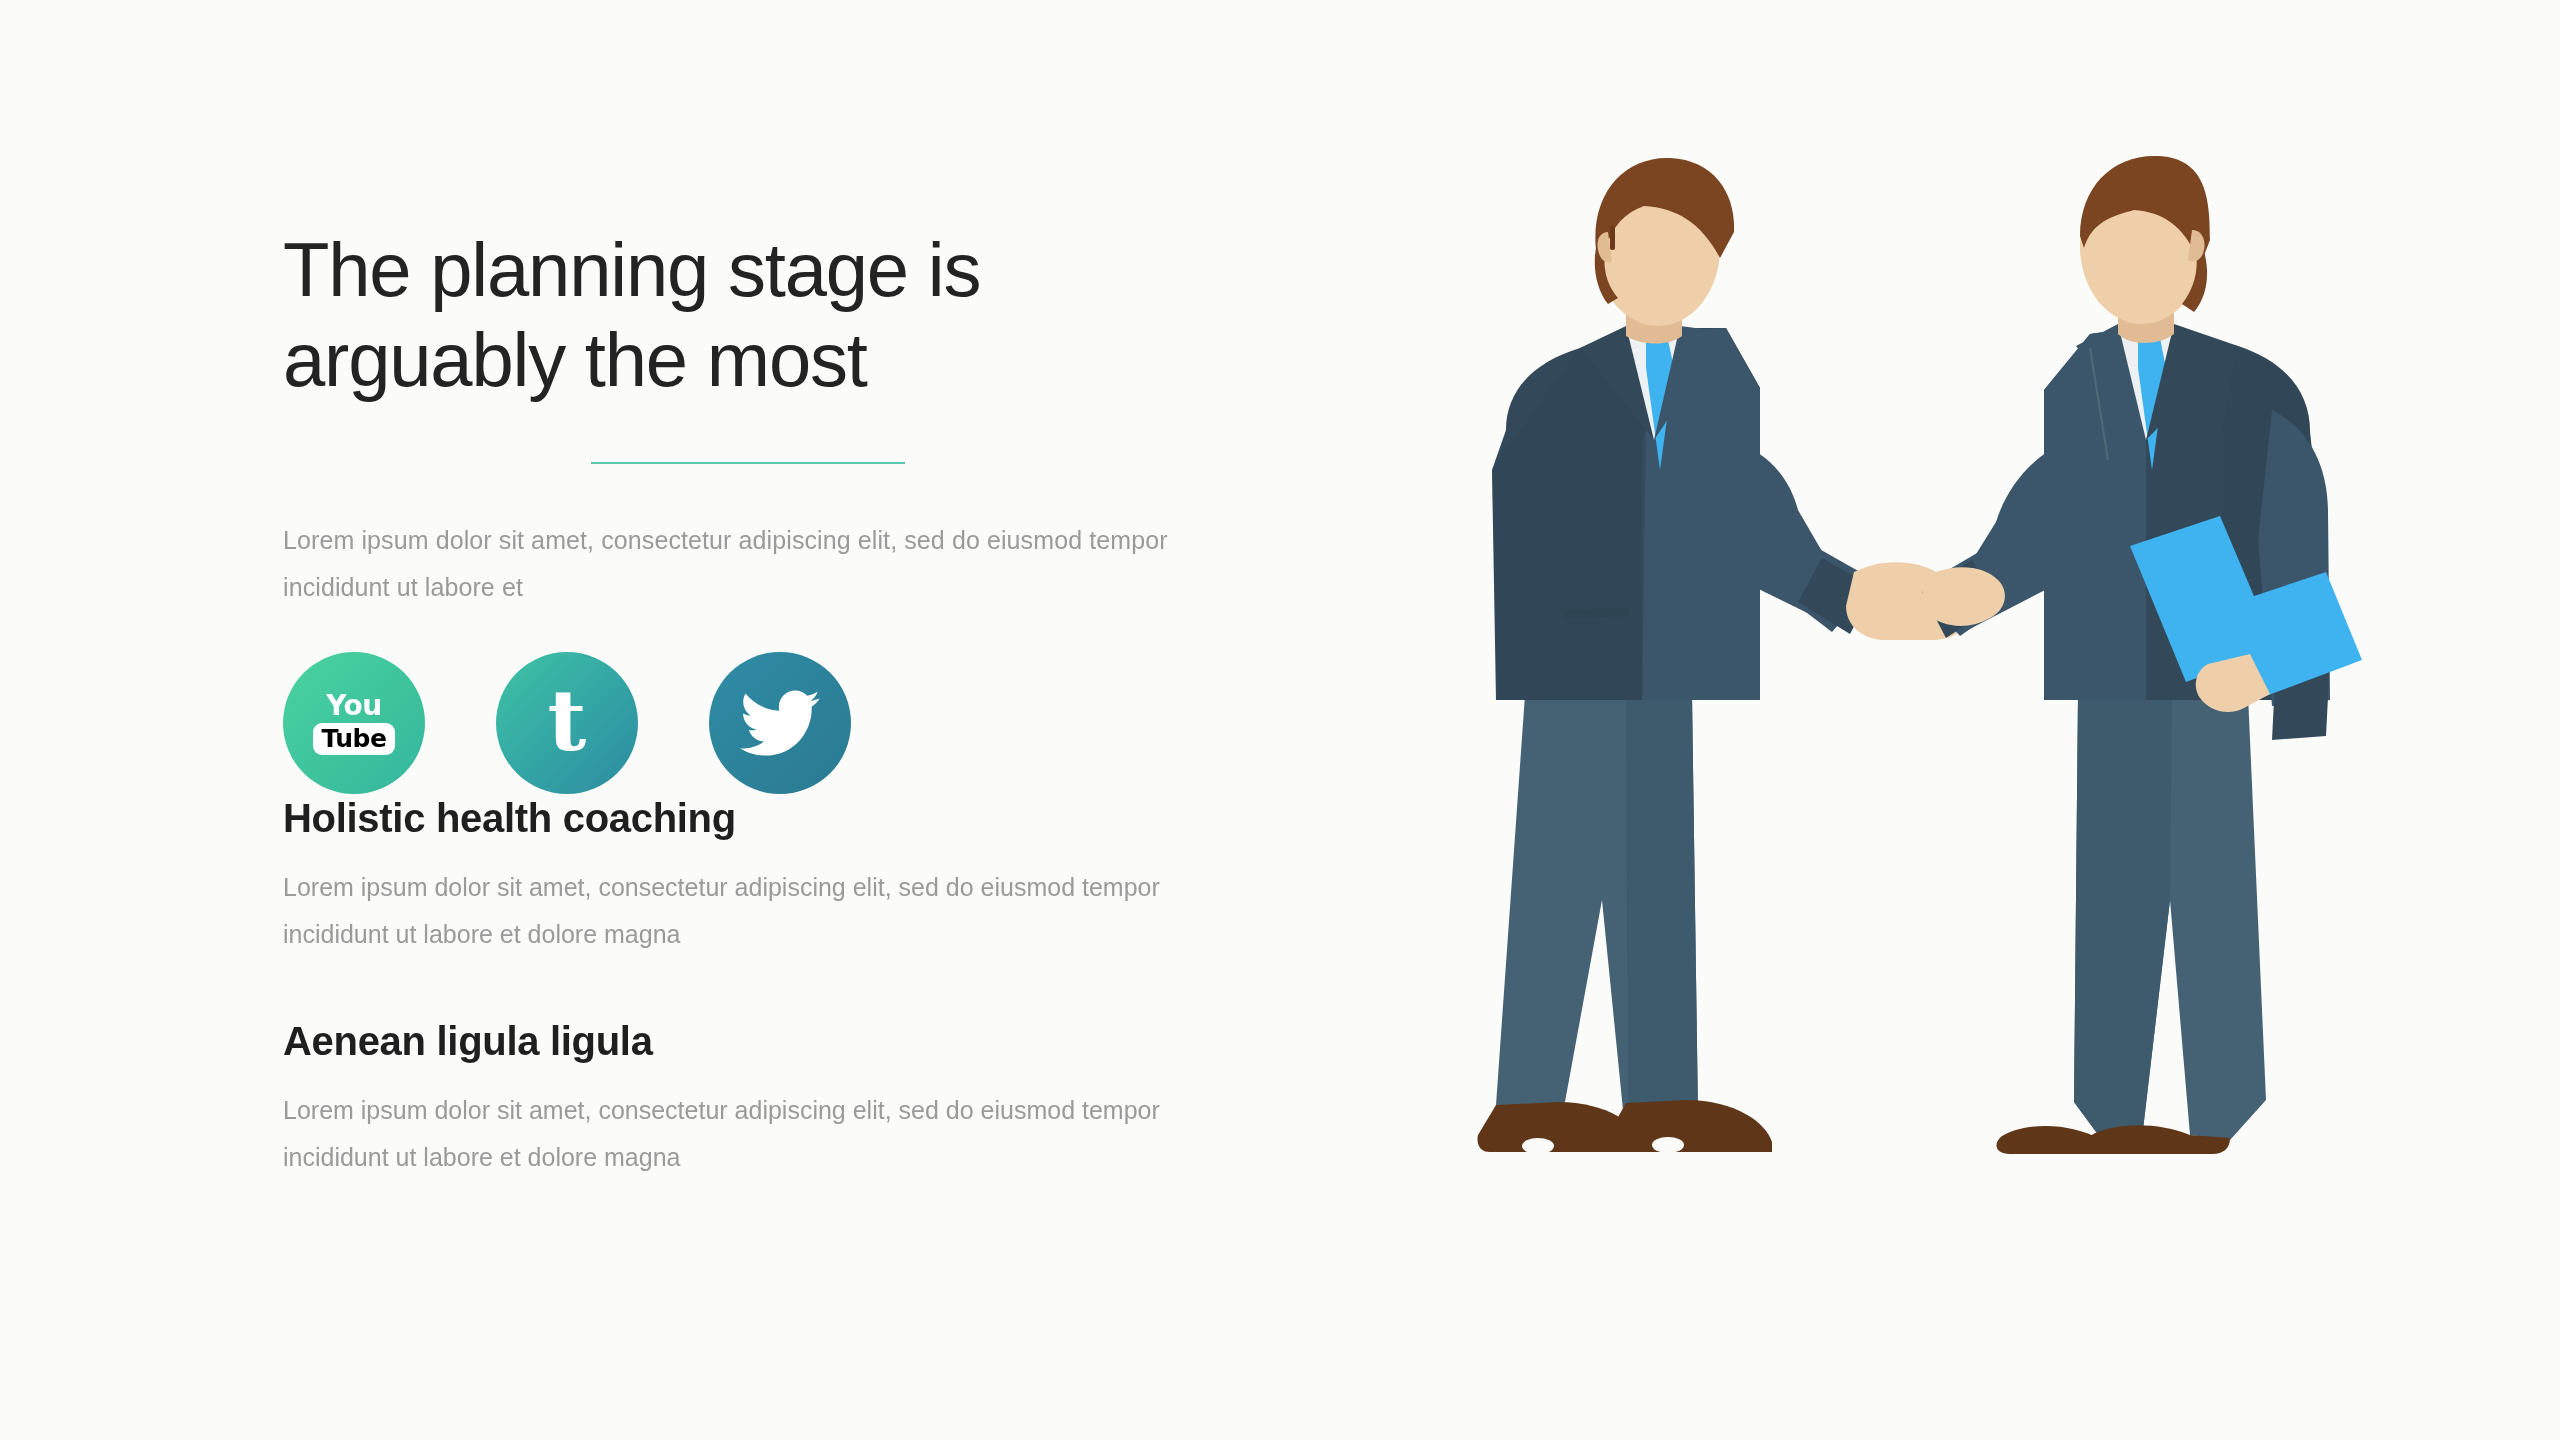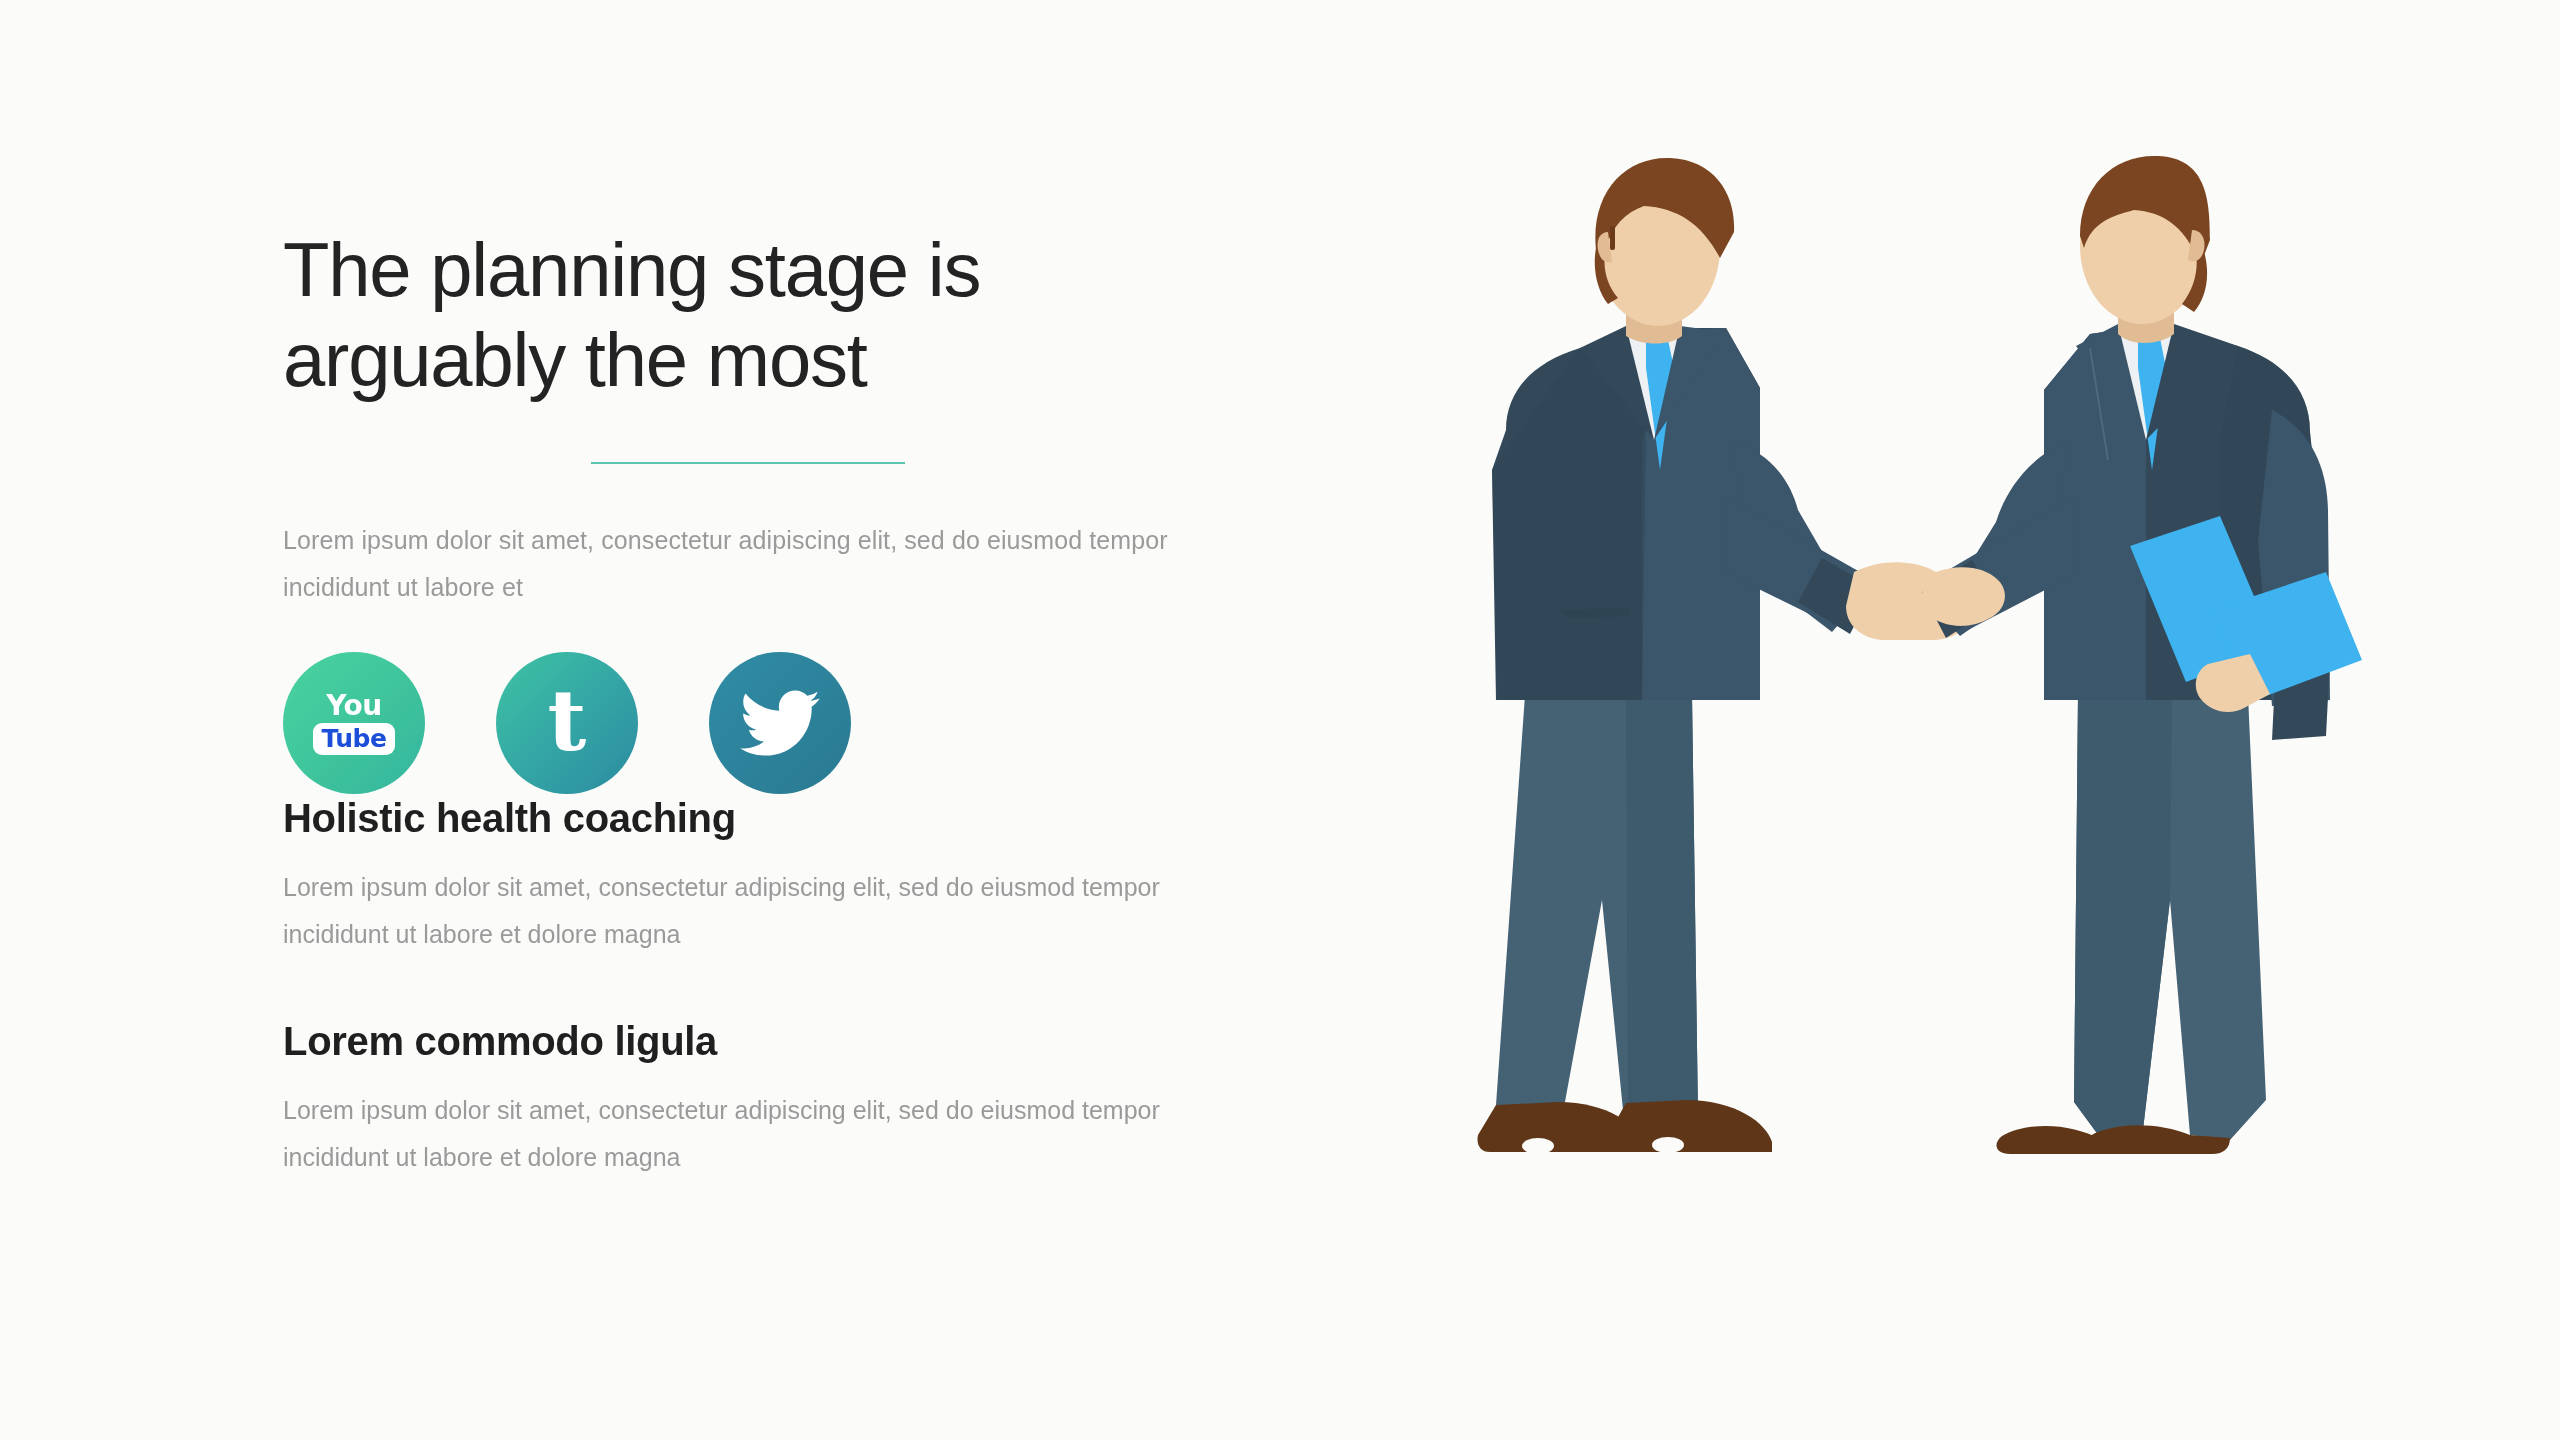--- a/index.html
+++ b/index.html
@@ -168,21 +168,21 @@
     <hr class="divider">
 
     <p class="intro-para">Lorem ipsum dolor sit amet, consectetur adipiscing elit, sed do eiusmod tempor incididunt ut labore et</p>
 
     <div class="social-row">
 
       <div class="social-btn social-youtube">
         <div class="yt-glyph">
           <span class="yt-you">You</span>
           <span class="yt-tube-box">
-            <span class="yt-tube-text" style="color:#1d4ed8;">Tube</span>
+            <span class="yt-tube-text" style="color:#000000;">Tube</span>
           </span>
         </div>
       </div>
 
       <div class="social-btn social-tumblr">
         <span class="tumblr-glyph">t</span>
       </div>
 
       <div class="social-btn social-twitter">
         <svg width="80" height="80" viewBox="0 0 24 24">
@@ -191,21 +191,21 @@
       </div>
 
     </div>
 
     <div class="subsection">
       <h2 class="sub-title">Holistic health coaching</h2>
       <p class="sub-para">Lorem ipsum dolor sit amet, consectetur adipiscing elit, sed do eiusmod tempor incididunt ut labore et dolore magna</p>
     </div>
 
     <div class="subsection second">
-      <h2 class="sub-title">Lorem commodo ligula</h2>
+      <h2 class="sub-title">Aenean ligula ligula</h2>
       <p class="sub-para">Lorem ipsum dolor sit amet, consectetur adipiscing elit, sed do eiusmod tempor incididunt ut labore et dolore magna</p>
     </div>
 
   </div>
 
   <div class="illustration">
     <svg viewBox="0 0 1040 1180" xmlns="http://www.w3.org/2000/svg">
 
       <g>
 

